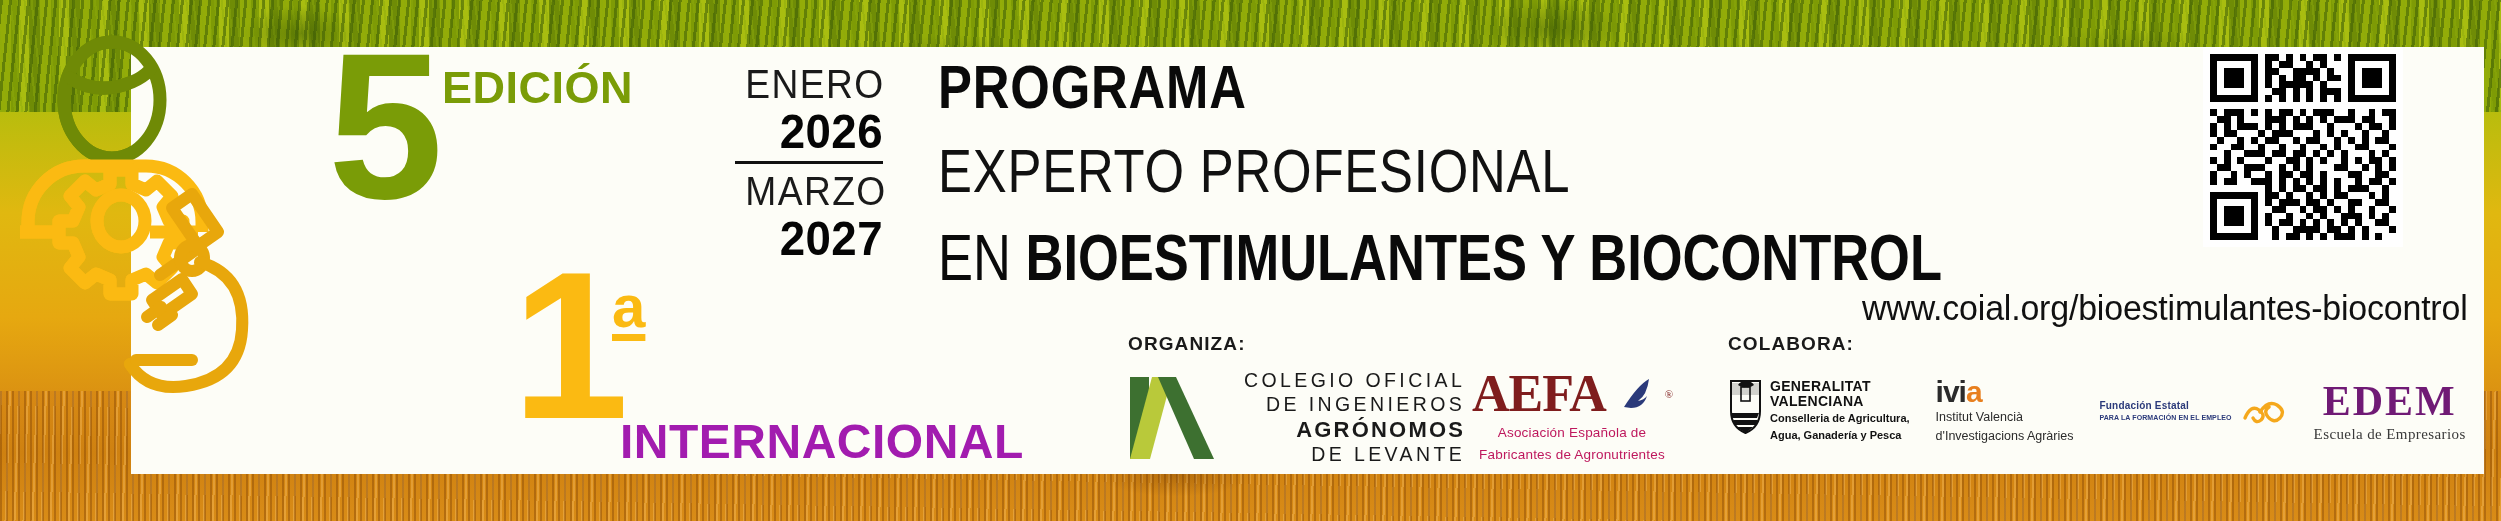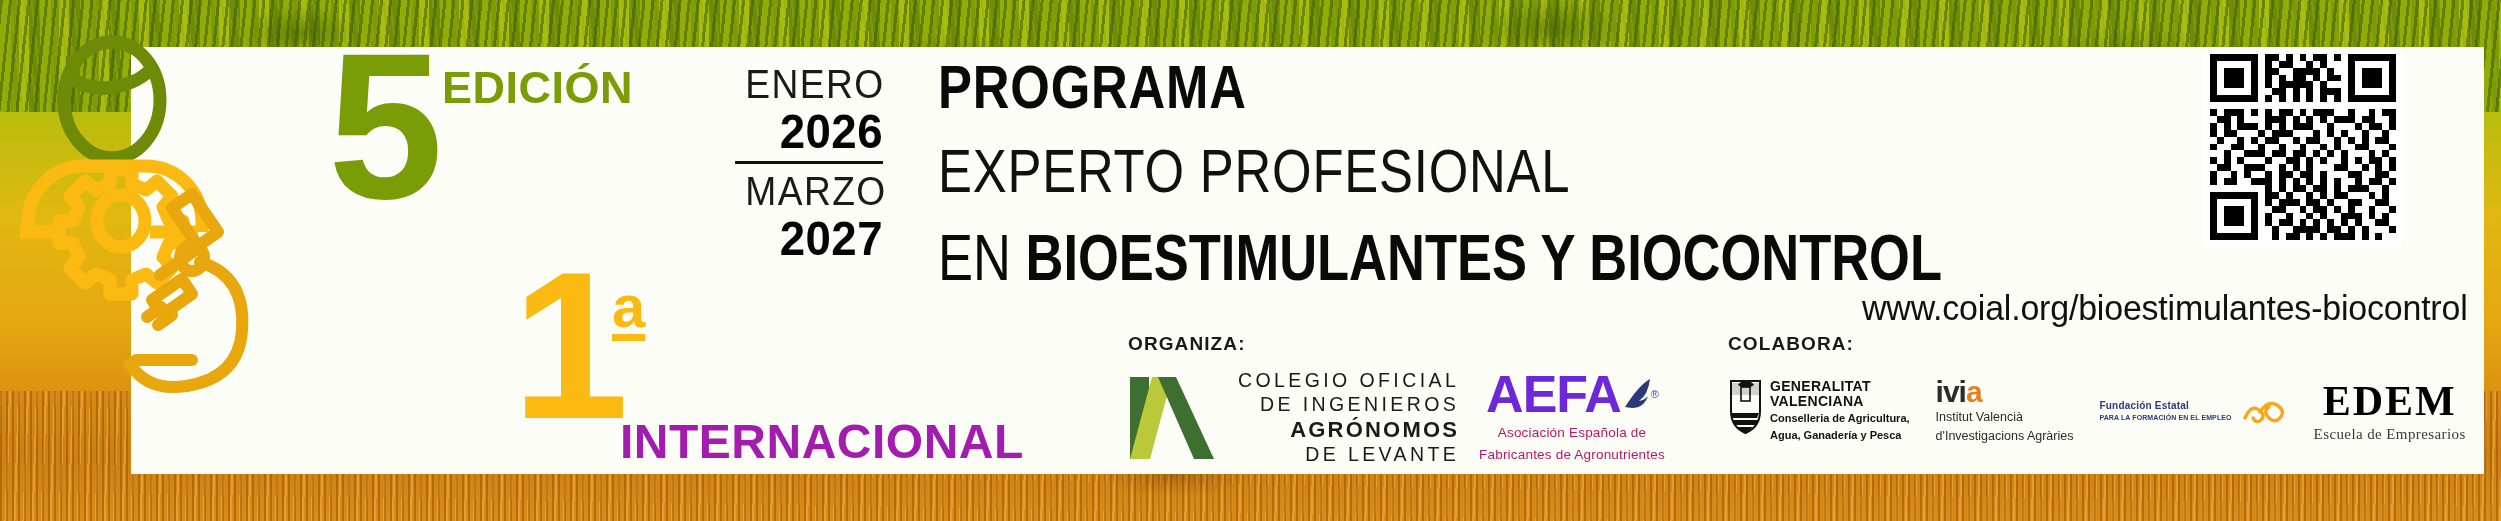--- a/index.html
+++ b/index.html
@@ -120,29 +120,29 @@
   }
 
   
   .qr { position:absolute; left:2203px; top:47px; width:200px; height:200px; background:#fff; }
   .qr svg { display:block; }
 
   
   .label { font-size:19px; font-weight:700; color:#1a1a1a; letter-spacing:1.1px; }
 
   .organiza { position:absolute; left:1128px; top:333px; }
-  .org-row { display:flex; align-items:center; gap:14px; margin-top:14px; }
+  .org-row { display:flex; align-items:center; gap:20px; margin-top:14px; }
   .coial-mark { width:96px; height:90px; flex:none; }
   .coial-txt { text-align:right; line-height:1.22; color:#1a1a1a; }
   .coial-txt .r { font-size:19.5px; letter-spacing:3.4px; font-weight:400; }
   .coial-txt .rb { font-size:22px; letter-spacing:2.2px; font-weight:700; }
 
   .aefa { position:absolute; left:1472px; top:368px; text-align:center; width:200px; }
-  .aefa .word { font-size:52px; font-weight:700; color:#6d28d9; letter-spacing:-1px;
-                line-height:1; display:flex; align-items:center; justify-content:center; }
+  .aefa .word { font-size:52px; font-weight:700; color:#7f1d1d; letter-spacing:-1px;
+                line-height:1; display:flex; align-items:center; justify-content:space-between;font-family:Liberation Serif, serif; }
   .aefa .reg { font-size:11px; vertical-align:super; font-weight:400; }
   .aefa .sub { font-size:13.5px; color:#be185d; line-height:1.25; margin-top:5px; letter-spacing:.2px; }
 
   .colabora { position:absolute; left:1728px; top:333px; }
   .col-row { display:flex; align-items:center; gap:26px; margin-top:22px; }
 
   .gva { display:flex; align-items:flex-start; gap:7px; }
   .gva .shield { width:35px; height:56px; flex:none; }
   .gva .t1 { font-size:14px; font-weight:700; color:#111; line-height:1.06; letter-spacing:.3px; }
   .gva .t2 { font-size:11px; font-weight:700; color:#111; line-height:1.18; margin-top:4px; }
@@ -152,21 +152,21 @@
   .ivia .sub { font-size:12.5px; color:#2b2b2b; line-height:1.25; margin-top:3px; }
 
   .fe { text-align:left; }
   .fe .t1 { font-size:10px; font-weight:700; color:#2b3a7a; line-height:1; letter-spacing:.2px; }
   .fe .t2 { font-size:7px; font-weight:700; color:#2b3a7a; line-height:1; margin-top:3px; letter-spacing:.1px; }
   .fe-wrap { display:flex; align-items:center; gap:10px; }
   .fe-swirl { width:46px; height:26px; flex:none; }
 
   .edem { text-align:center; }
   .edem .word { font-family:"Liberation Serif", serif; font-size:42px; font-weight:700;
-                color:#000000; line-height:1; letter-spacing:2px; }
+                color:#701a75; line-height:1; letter-spacing:2px; }
   .edem .sub { font-family:"Liberation Serif", serif; font-size:15px; color:#3a3a3a;
                line-height:1; margin-top:5px; letter-spacing:.4px; }
 </style>
 </head>
 <body>
 
 <div class="banner">
 
   <div class="bg">
     <div class="bg-mid"></div>

